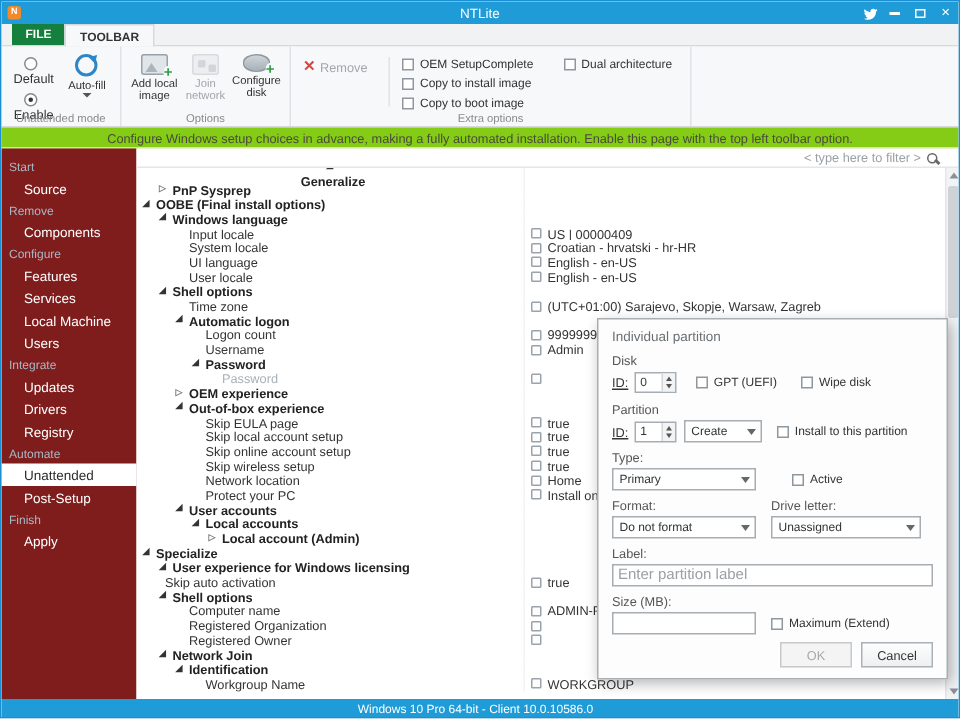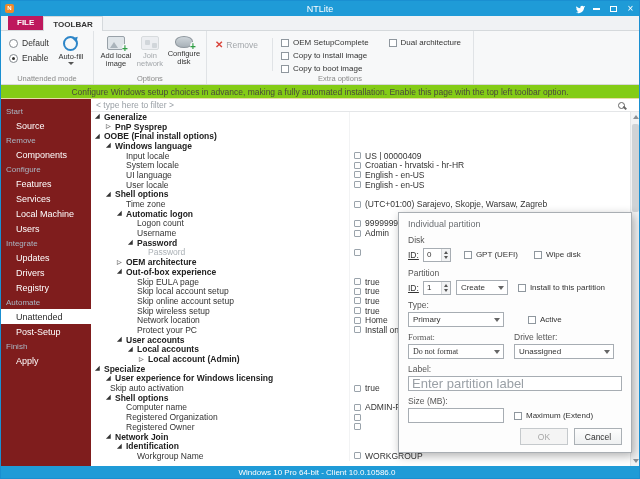--- a/index.html
+++ b/index.html
@@ -12,29 +12,29 @@
   .title { position:absolute; left:0; right:0; text-align:center; color:#fff; font-size:9px; }
   .tcontrols { margin-left:auto; display:flex; align-items:center; height:100%; z-index:2; }
   .tbtn { width:17px; height:15px; display:flex; align-items:center; justify-content:center; color:#fff; }
   .glyph-min { width:7px; height:2px; background:#fff; }
   .glyph-max { width:7px; height:6px; border:1px solid #fff; }
   .glyph-close { font-size:10px; line-height:10px; }
 
   
   .tabrow { height:15px; background:#f0f2f4; border-bottom:1px solid #d5d9dc; display:flex; align-items:flex-end; padding-left:7px; }
   .tab { font-size:8px; font-weight:bold; padding:2px 9px 2px 9px; height:15px; display:flex; align-items:center; }
-  .tab.file { background:#be185d; color:#fff; }
+  .tab.file { background:#15803d; color:#fff; }
   .tab.active { background:#f7f8f9; color:#333; border:1px solid #d5d9dc; border-bottom:none; margin-bottom:-1px; }
 
   
   .ribbon { height:54px; background:#f7f8f9; border-bottom:1px solid #d8d8d8; display:flex; }
   .rgroup { position:relative; padding:3px 6px 13px 6px; border-right:1px solid #e0e3e6; display:flex; }
   .rg-label { position:absolute; bottom:1px; left:0; right:0; text-align:center; font-size:7.5px; color:#8a8a8a; }
   .radio-stack { display:flex; flex-direction:column; gap:5px; margin:4px 6px 0 2px; }
-  .rlabel { display:flex; align-items:center; font-size:8.5px; color:#333; }
+  .rlabel { display:flex; align-items:center; font-size:8.5px; color:#333;flex-direction:column; }
   .radio { width:9px; height:9px; border:1px solid #848a90; border-radius:50%; background:#fff; display:inline-block; margin-right:4px; position:relative; flex-shrink:0; }
   .radio.checked::after { content:''; position:absolute; left:2px; top:2px; width:3px; height:3px; border-radius:50%; background:#333; }
   .big-btn { width:32px; display:flex; flex-direction:column; align-items:center; font-size:7.5px; line-height:8px; color:#333; text-align:center; padding-top:2px; }
   .big-btn.disabled { color:#a2a6aa; }
   .big-btn .bb-line { white-space:nowrap; }
   .autofill-ic { width:15px; height:15px; border:2px solid #2e86c8; border-radius:50%; position:relative; margin-bottom:2px; }
   .autofill-ic::after { content:''; position:absolute; right:-3px; top:-2px; width:0; height:0; border-left:3px solid transparent; border-right:3px solid transparent; border-bottom:5px solid #2e86c8; transform:rotate(45deg); }
   .dd-tri { width:0; height:0; border-left:3px solid transparent; border-right:3px solid transparent; border-top:3px solid #555; margin-top:1px; }
   .ric { display:block; position:relative; margin-bottom:2px; }
   .add-image-icon { width:18px; height:14px; background:#dfe5e9; border:1px solid #98a1a8; border-radius:2px; }
@@ -53,21 +53,21 @@
   .infobar { height:14px; background:#84cc16; border-bottom:1px solid #e8dca8; display:flex; align-items:center; justify-content:center; font-size:8.5px; color:#4a4a3a; }
 
   
   .main { height:367px; display:flex; }
   .sidebar { width:90px; background:#7f1d1d; padding-top:5px; flex-shrink:0; }
   .side-sec { font-size:8px; color:#a9b7c4; padding:3px 0 2px 5px; }
   .side-item { font-size:9px; color:#fff; padding:2.5px 0 2.5px 15px; }
   .side-item.selected { background:#fff; color:#2b2b2b; }
   .content { flex:1; position:relative; background:#fff; overflow:hidden; }
   .filter-row { height:13px; border-bottom:1px solid #e4e6e8; display:flex; align-items:center; padding:0 14px 0 5px; }
-  .filter-input { flex:1; border:none; outline:none; font-size:8.5px; color:#555; font-family:"Liberation Sans", sans-serif; background:transparent; }
+  .filter-input { flex:1; border:none; outline:none; font-size:8.5px; color:#555; font-family:"Liberation Sans", sans-serif; background:transparent;text-align:right; }
   .filter-input::placeholder { color:#9aa0a6; }
   .mag { width:7px; height:7px; border:1.5px solid #666; border-radius:50%; position:relative; margin-left:4px; }
   .mag::after { content:''; position:absolute; width:4px; height:1.5px; background:#666; transform:rotate(45deg); right:-3px; bottom:-1px; }
   .tree { position:absolute; top:13px; left:0; right:9px; bottom:0; overflow:hidden; }
   .trow { height:9.7px; display:flex; align-items:center; font-size:8.5px; color:#333; }
   .trow.bold { font-weight:bold; color:#222; }
   .trow.grayed .tlabel, .trow.grayed .tvtext { color:#aab0b5; }
   .tname { flex:0 0 258px; display:flex; align-items:center; white-space:nowrap; overflow:hidden; }
   .arrow { width:9px; display:inline-block; font-size:6px; line-height:9px; color:#333; flex-shrink:0; }
   .arrow.col { color:#777; }
@@ -87,24 +87,24 @@
   .drow { margin-top:2px; display:flex; align-items:center; height:15px; }
   .lbl { margin-right:4px;text-decoration:underline; }
   .lbl5 { margin-top:5px; color:#555; }
   .spin { width:28px; height:14px; border:1px solid #a7adb3; display:inline-flex; background:#fff; }
   .spin .num { flex:1; font-size:8px; padding-left:3px; display:flex; align-items:center; }
   .spin .arrows { width:9px; border-left:1px solid #d4d7da; display:flex; flex-direction:column; justify-content:center; gap:2px; background:#f2f3f4; }
   .tri-u { width:0; height:0; border-left:2.5px solid transparent; border-right:2.5px solid transparent; border-bottom:3px solid #555; margin:0 auto; }
   .tri-d { width:0; height:0; border-left:2.5px solid transparent; border-right:2.5px solid transparent; border-top:3px solid #555; margin:0 auto; }
   .dd { height:15px; border:1px solid #a7adb3; background:#fff; display:inline-flex; align-items:center; justify-content:space-between; padding:0 3px 0 4px; font-size:8px; color:#333; }
   .dd .dda { width:0; height:0; border-left:3px solid transparent; border-right:3px solid transparent; border-top:4px solid #666; margin-left:4px; }
-  .txt { border:1px solid #a7adb3; height:15px; font-size:13px; padding:0 3px; font-family:"Liberation Sans", sans-serif; color:#333; outline:none; }
+  .txt { border:1px solid #a7adb3; height:15px; font-size:10px; padding:0 3px; font-family:"Liberation Sans", sans-serif; color:#333; outline:none; }
   .txt::placeholder { color:#9aa0a6; }
   .two { display:flex; }
-  .c1 { width:106px;font-family:Liberation Serif, serif; } .c2 { flex:1; }
+  .c1 { width:106px; } .c2 { flex:1; }
   .dlg-buttons { position:absolute; right:9px; bottom:7px; display:flex; gap:6px; }
   .btn { height:17px; min-width:48px; border:1px solid #aab0b5; background:linear-gradient(#fdfdfd,#eef0f1); font-size:8.5px; color:#333; display:flex; align-items:center; justify-content:center; }
   .btn.disabled { color:#a8a8a8; background:#f4f4f4; border-color:#c5c9cc; }
 
   
   .statusbar { height:12px; background:#1f9bd7; display:flex; align-items:center; justify-content:center; padding-right:6px; color:#fff; font-size:8px; }
 </style>
 </head>
 <body>
 
@@ -231,21 +231,21 @@
         <div class="side-sec">Finish</div>
         <div class="side-item">Apply</div>
       </div>
     <div class="content">
       <div class="filter-row">
         <input class="filter-input" placeholder="&lt; type here to filter &gt;" style="">
         <span class="mag"></span>
       </div>
       <div class="tree">
           <div class="trow bold">
-            <div class="tname" style="padding-left: 4px;">
+            <div class="tname" style="padding-left: 4px; flex-direction: column;">
               <span class="arrow">◢</span>
               <span class="tlabel">Generalize</span>
             </div>
             <div class="tval"></div>
           </div>
           <div class="trow bold">
             <div class="tname" style="padding-left: 15px;">
               <span class="arrow col">▷</span>
               <span class="tlabel">PnP Sysprep</span>
             </div>
@@ -362,21 +362,21 @@
               <span class="tlabel">Password</span>
             </div>
             <div class="tval">
               <span class="vicon"></span>
               <span class="tvtext"></span>
             </div>
           </div>
           <div class="trow bold">
             <div class="tname" style="padding-left: 26px;">
               <span class="arrow col">▷</span>
-              <span class="tlabel">OEM architecture</span>
+              <span class="tlabel">OEM experience</span>
             </div>
             <div class="tval"></div>
           </div>
           <div class="trow bold">
             <div class="tname" style="padding-left: 26px;">
               <span class="arrow">◢</span>
               <span class="tlabel">Out-of-box experience</span>
             </div>
             <div class="tval"></div>
           </div>

